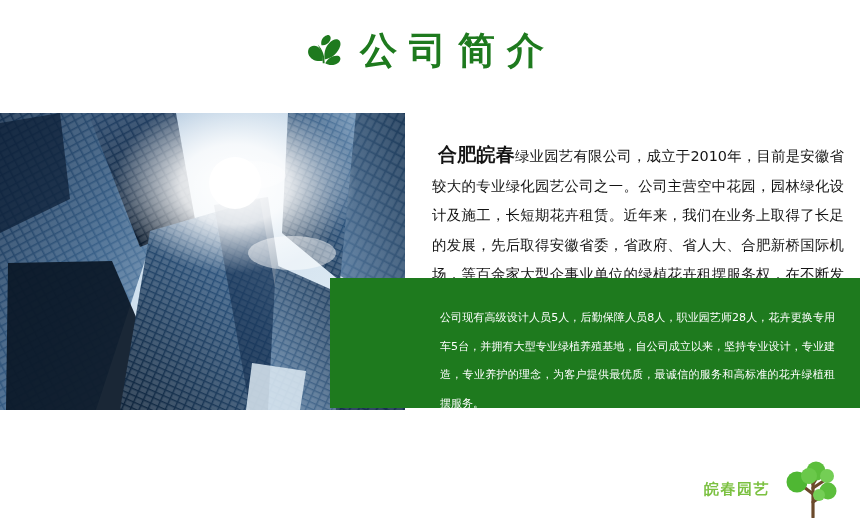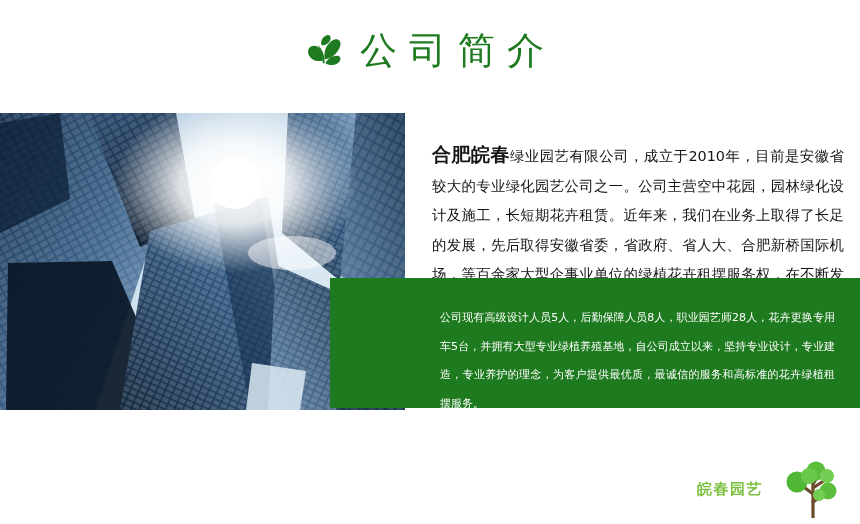--- a/index.html
+++ b/index.html
@@ -13,57 +13,57 @@
 
   
   .title-row{
     position:absolute;left:0;top:22px;width:860px;
     display:flex;align-items:center;justify-content:center;gap:16px;
     height:56px;
   }
   .leaf-icon{width:40px;height:40px;display:block;flex:0 0 auto;margin-top:4px;}
   .title-text{
     font-family:"DejaVu Serif","Liberation Serif",serif;
-    font-size:37px;font-weight:normal;color:#1e7a1e;
+    font-size:37px;font-weight:bold;color:#1e7a1e;
     letter-spacing:12px;line-height:1;white-space:nowrap;
     text-indent:0;
   }
 
   
   .photo{
     position:absolute;left:0;top:113px;width:405px;height:297px;
     overflow:hidden;background:#0c1f3d;
   }
   .photo svg{display:block;width:405px;height:297px;}
 
   
   .body-para{
     position:absolute;left:432px;top:126px;width:412px;
     color:#141414;font-size:14.4px;line-height:29.5px;
     text-align:justify;text-justify:inter-ideograph;
     font-family:"DejaVu Sans","Liberation Sans",sans-serif;
   }
-  .body-para .lead{font-size:19px;font-weight:600;letter-spacing:0px;}
+  .body-para .lead{font-size:19px;font-weight:600;letter-spacing:0px;margin-left:6px;}
 
   
   .green-box{
     position:absolute;left:330px;top:278px;width:530px;height:130px;
     background:#1e7a1e;
   }
   .green-para{
     position:absolute;left:440px;top:293px;width:395px;
     color:#ffffff;font-size:11px;line-height:28.6px;
     text-align:justify;text-justify:inter-ideograph;
     font-family:"DejaVu Sans","Liberation Sans",sans-serif;
   }
 
   
   .footer-logo{
     position:absolute;right:18px;bottom:6px;
-    display:flex;align-items:center;gap:17px;
+    display:flex;align-items:center;gap:10px;
   }
   .logo-text{
     font-family:"DejaVu Sans","Liberation Sans",sans-serif;
     font-size:15px;font-weight:600;color:#7cc142;letter-spacing:1.5px;
     white-space:nowrap;
   }
   .tree-icon{width:62px;height:58px;display:block;}
 </style>
 </head>
 <body>

